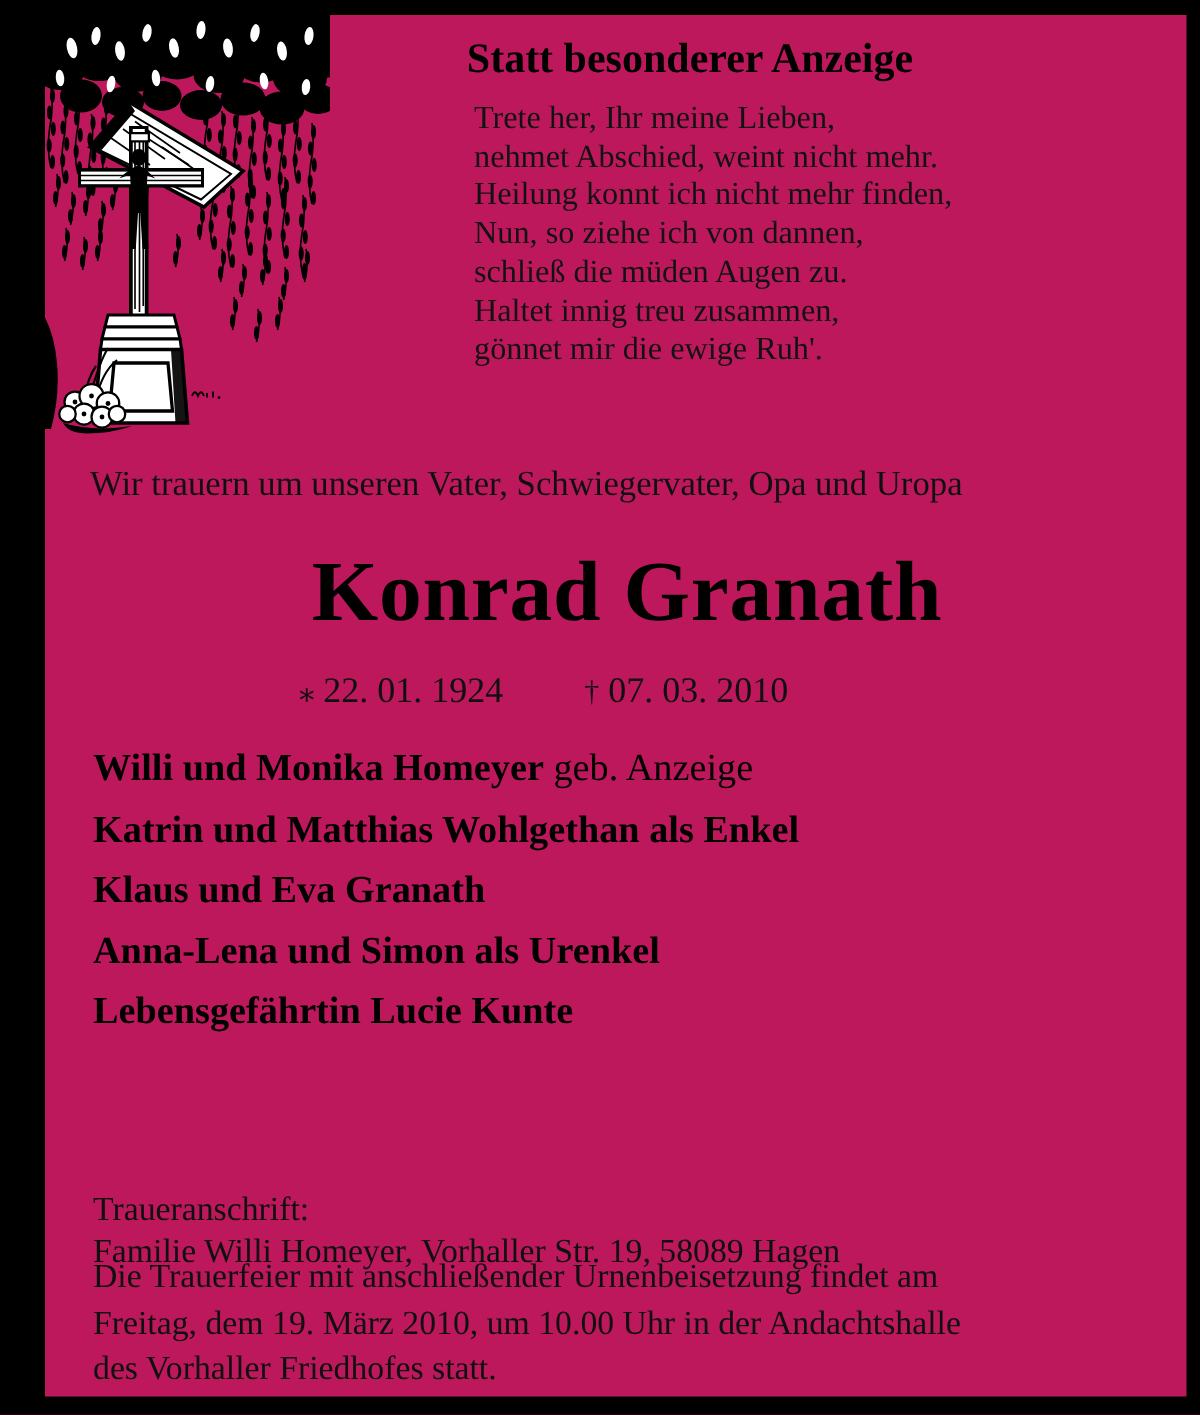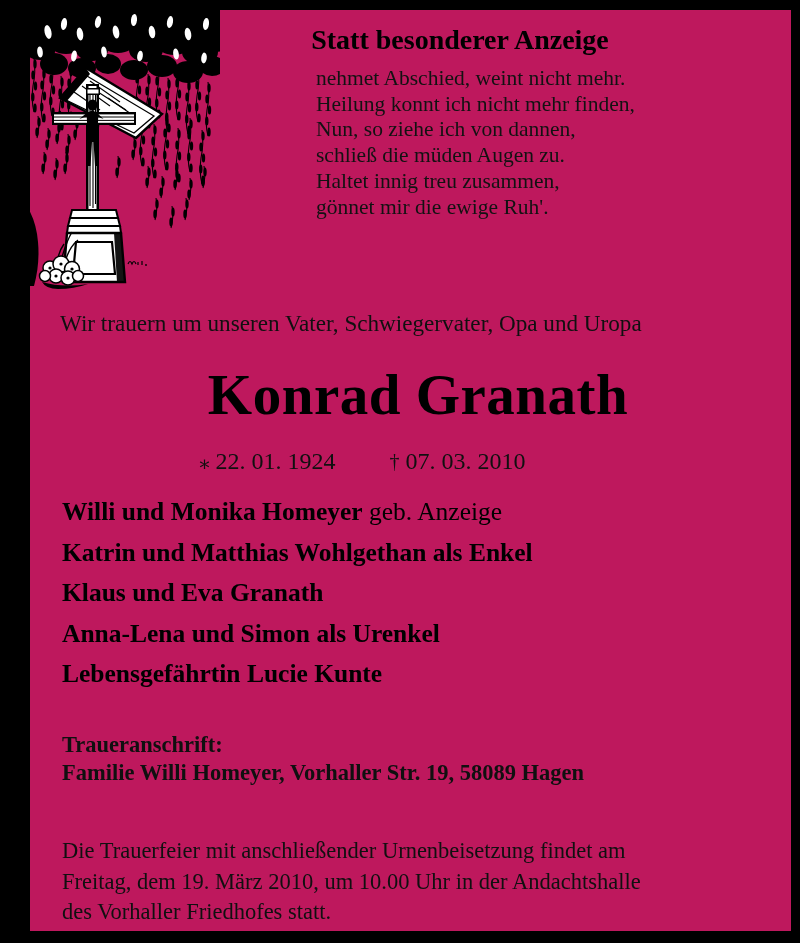--- a/index.html
+++ b/index.html
@@ -124,21 +124,21 @@
   .survivor-line {
     font-size: 25.5px;
     font-weight: bold;
     line-height: 40.5px;
     color: #000;
     white-space: nowrap;
   }
   .survivor-line .reg { font-weight: normal; }
 
   
-  #address-block { position: absolute; left: 32px; top: 721px; width: 710px; font-weight: bold; }
+  #address-block { position: absolute; left: 32px; top: 782px; width: 710px; }
   .addr-line {
     font-size: 22.5px;
     line-height: 28px;
     color: #101010;
     white-space: nowrap;
   }
 
   #service-block { position: absolute; left: 32px; top: 826px; width: 716px; }
   .svc-line {
     font-size: 22.5px;
@@ -369,20 +369,21 @@
               <path d="M112 255 l0 4"></path>
             </g>
             <circle cx="116" cy="259" r="0.9" fill="#000"></circle>
           </g>
         </svg>
       </div>
 
       <div id="poem-block">
         <div id="poem-heading">Statt besonderer Anzeige</div>
         <div>
+          <div class="poem-line">Trete her,  Ihr meine Lieben,</div>
           <div class="poem-line">nehmet Abschied, weint nicht mehr.</div>
           <div class="poem-line">Heilung konnt ich nicht mehr finden,</div>
           <div class="poem-line">Nun, so ziehe ich von dannen,</div>
           <div class="poem-line">schließ die müden Augen zu.</div>
           <div class="poem-line">Haltet innig treu zusammen,</div>
           <div class="poem-line">gönnet mir die ewige Ruh'.</div>
         </div>
       </div>
     </div>
 

